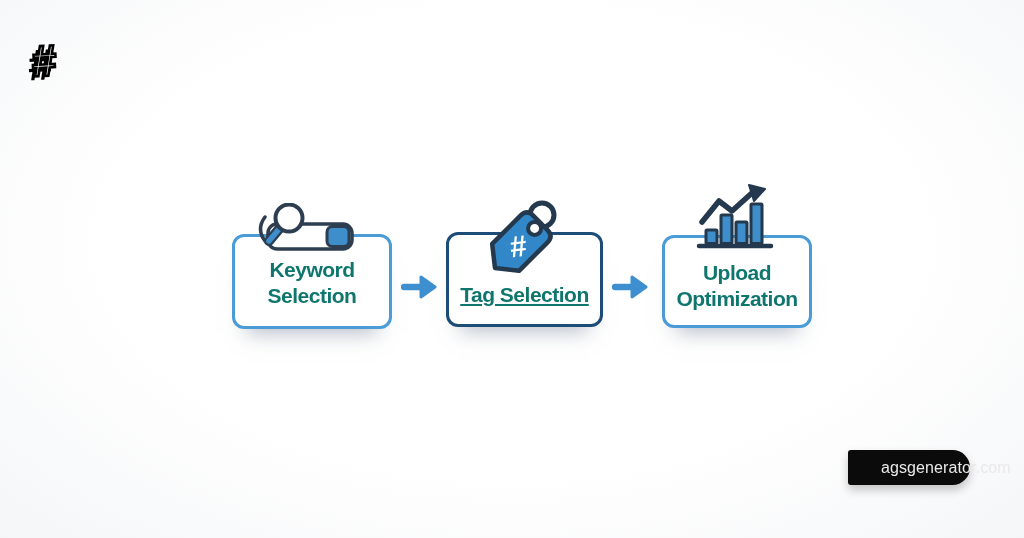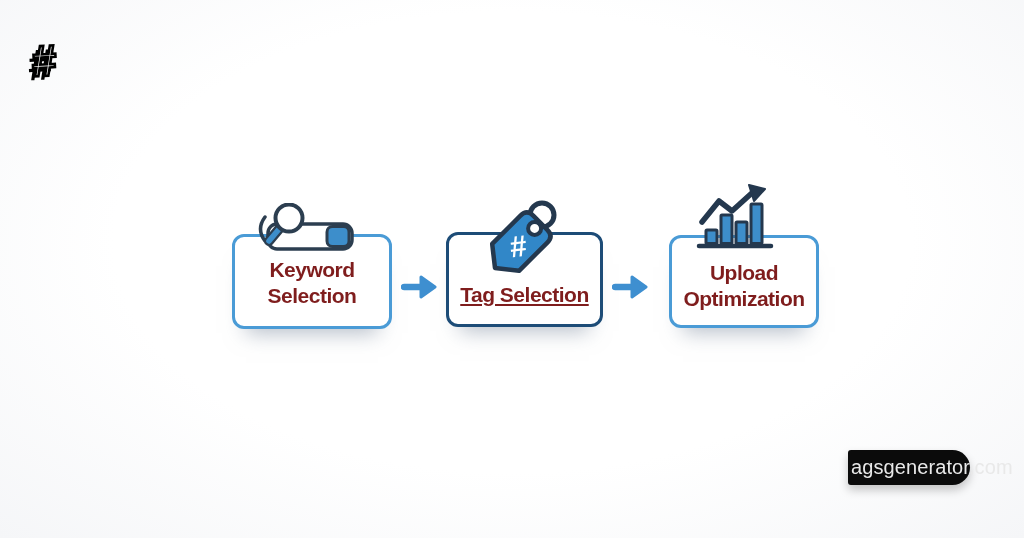--- a/index.html
+++ b/index.html
@@ -27,21 +27,21 @@
   .step-box{
     position:absolute;background:#ffffff;
     border:3.5px solid #4a9bd6;border-radius:12px;
     box-shadow:0 18px 20px -14px rgba(120,135,155,0.55);
   }
   .box-1{left:232px;top:234px;width:154px;height:89px;}
   .box-2{left:446px;top:232px;width:151px;height:89px;}
   .box-3{left:662px;top:235px;width:144px;height:87px;}
   .step-label{
     position:absolute;left:0;right:0;text-align:center;
-    font-size:21px;font-weight:700;color:#7f1d1d;
+    font-size:21px;font-weight:700;color:#0f766e;
     line-height:26px;letter-spacing:-0.5px;white-space:nowrap;
   }
   .label-1{top:20px;}
   .label-2{top:47px;text-decoration:underline;}
   .label-3{top:22px;}
   
   .step-icon{position:absolute;}
   .icon-1{left:252px;top:203px;width:104px;height:52px;}
   .icon-2{left:486px;top:189px;width:88px;height:88px;}
   .icon-3{left:694px;top:184px;width:82px;height:66px;}
@@ -50,22 +50,22 @@
   .arrow-1{left:401px;top:273px;}
   .arrow-2{left:612px;top:273px;}
   
   .watermark{
     position:absolute;left:848px;top:450px;width:122px;height:35px;
     background:#0b0b0b;border-radius:3px 18px 18px 3px;
     display:flex;align-items:center;
     box-shadow:0 5px 10px rgba(0,0,0,0.22);
   }
   .watermark span{
-    color:#e9e9e9;font-size:20px;font-weight:500;
-    padding-left:3px;letter-spacing:0.1px;white-space:nowrap;
+    color:#e9e9e9;font-size:16px;font-weight:500;
+    padding-left:13px;letter-spacing:0.1px;white-space:nowrap;margin-left:20px;
   }
 </style>
 </head>
 <body>
 
 <div class="stage">
 
   <div class="logo">
     <span class="shadow">#</span>
     <span class="face">#</span>
@@ -103,21 +103,21 @@
       <circle cx="15" cy="0" r="6.5" fill="#ffffff" stroke="#24384e" stroke-width="4"></circle>
       <text x="-9" y="1" transform="rotate(38 -9 1)" font-size="30" font-weight="bold" fill="#ffffff" text-anchor="middle" dominant-baseline="central">#</text>
     </g>
   </svg>
 
   <svg class="flow-arrow arrow-2" viewBox="0 0 36 28" style="color: rgb(62, 143, 208);">
     <line x1="3" y1="14" x2="21" y2="14" stroke="currentColor" stroke-width="6.5" stroke-linecap="round"></line>
     <polygon points="20,4 34,14 20,24" fill="currentColor" stroke="currentColor" stroke-width="3" stroke-linejoin="round"></polygon>
   </svg>
 
-  <div class="step-box box-3" style="border-color: rgb(74, 155, 214); margin-left: 7px;">
+  <div class="step-box box-3" style="border-color: rgb(74, 155, 214);">
     <div class="step-label label-3">
       <div>Upload</div>
       <div>Optimization</div>
     </div>
   </div>
   <svg class="step-icon icon-3" viewBox="0 0 82 66">
     <rect x="12" y="46" width="11" height="13.5" rx="1" fill="#3d8ecb" stroke="#24384e" stroke-width="3"></rect>
     <rect x="27" y="31" width="11" height="28.5" rx="1" fill="#3d8ecb" stroke="#24384e" stroke-width="3"></rect>
     <rect x="42" y="38" width="11" height="21.5" rx="1" fill="#3d8ecb" stroke="#24384e" stroke-width="3"></rect>
     <rect x="57" y="20" width="11" height="39.5" rx="1" fill="#3d8ecb" stroke="#24384e" stroke-width="3"></rect>

